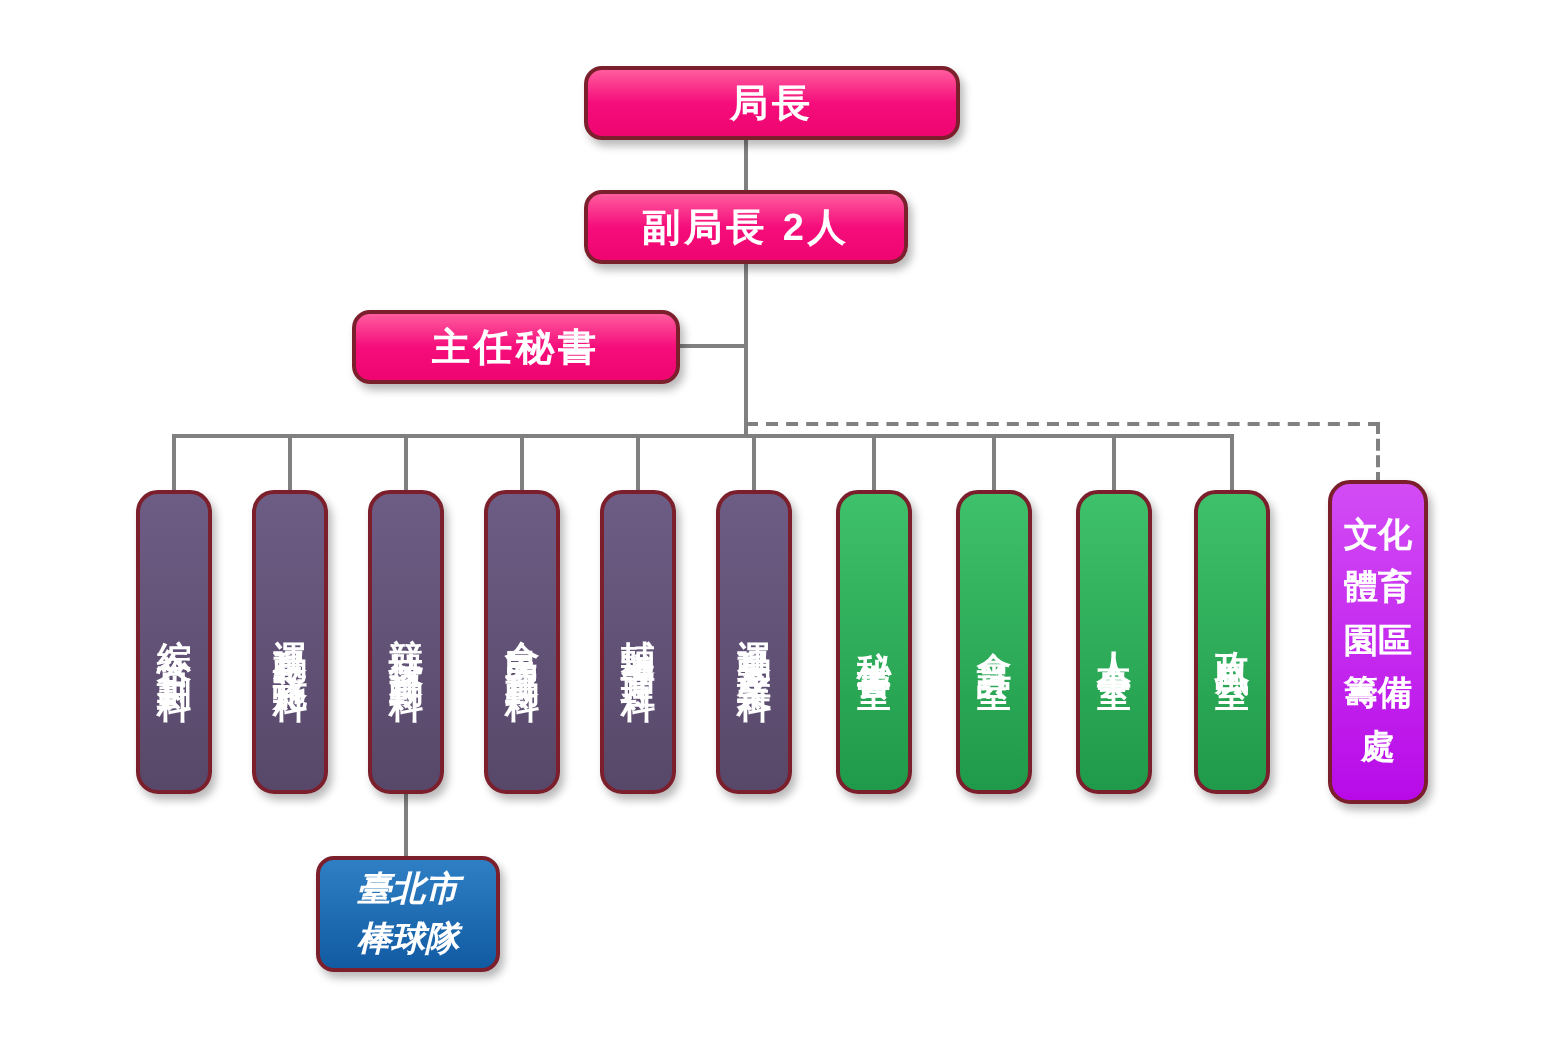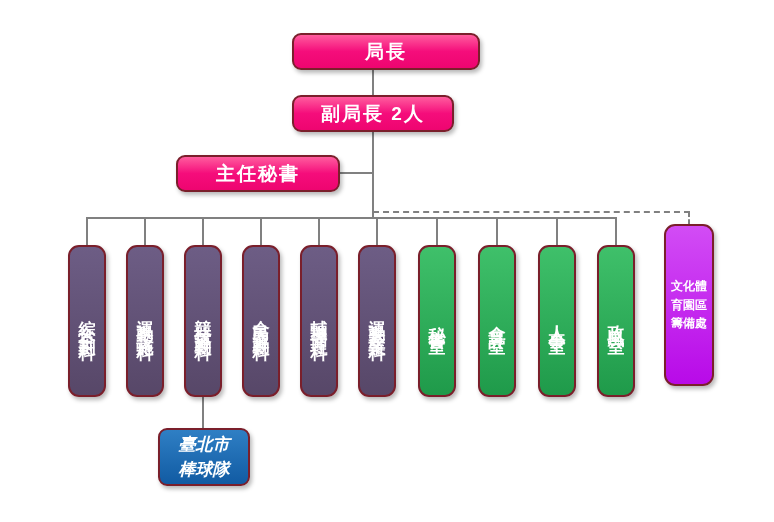--- a/index.html
+++ b/index.html
@@ -38,22 +38,22 @@
   .green   { background: linear-gradient(180deg, #3fc06a 0%, #1f9a4a 100%); }
   .magenta { background: linear-gradient(180deg, #d24cf5 0%, #b80ae8 100%); }
   .blue    { background: linear-gradient(180deg, #2f7fc4 0%, #115ba3 100%); font-style: italic; }
 
   .hbox { font-size: 19px; letter-spacing: 2px; }
 
   .dept { width: 38px; top: 245px; height: 152px; font-size: 17px; border-radius: 11px; }
   .vtext { writing-mode: vertical-rl; text-orientation: upright; letter-spacing: 6px; }
 
   .prep {
-    width: 50px; top: 224px; height: 162px;
-    font-size: 12px; line-height: 1.55; border-radius: 11px;
+    width: 50px; top: 240px; height: 162px;
+    font-size: 17px; line-height: 1.55; border-radius: 11px;
   }
   .prep .wraptext { display: inline-block; width: 36px; }
 
   .team {
     left: 158px; top: 428px; width: 92px; height: 58px;
     font-size: 17px; line-height: 1.5;
   }
   .team .wraptext { display: inline-block; width: 58px; }
 </style>
 </head>

